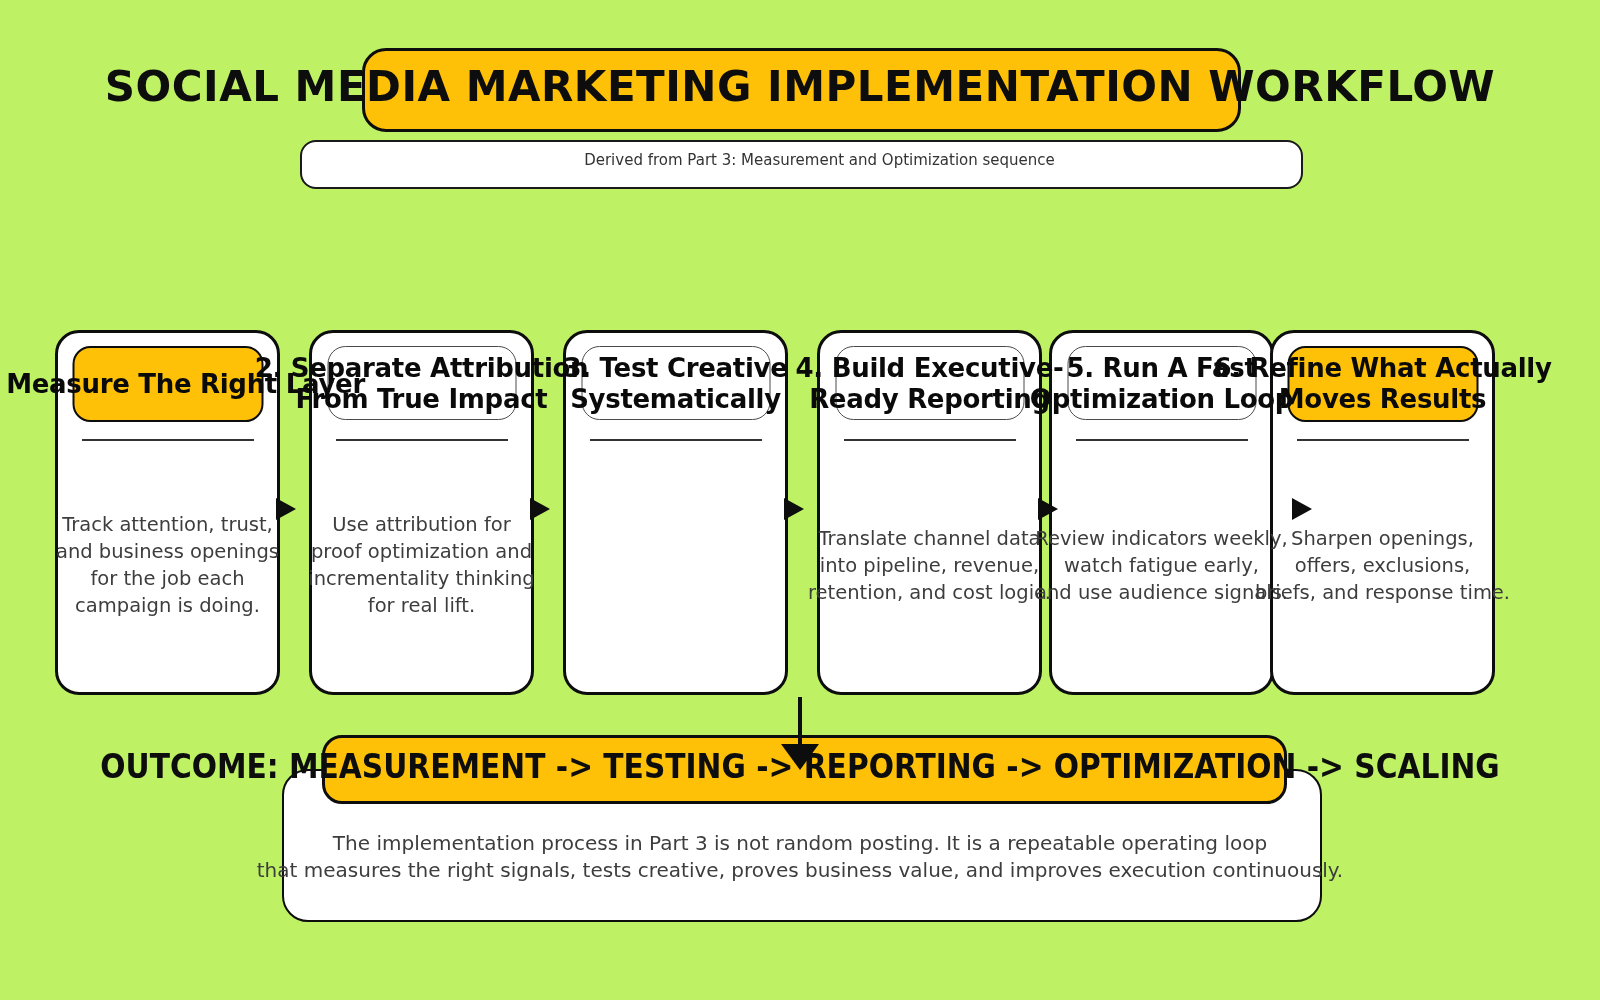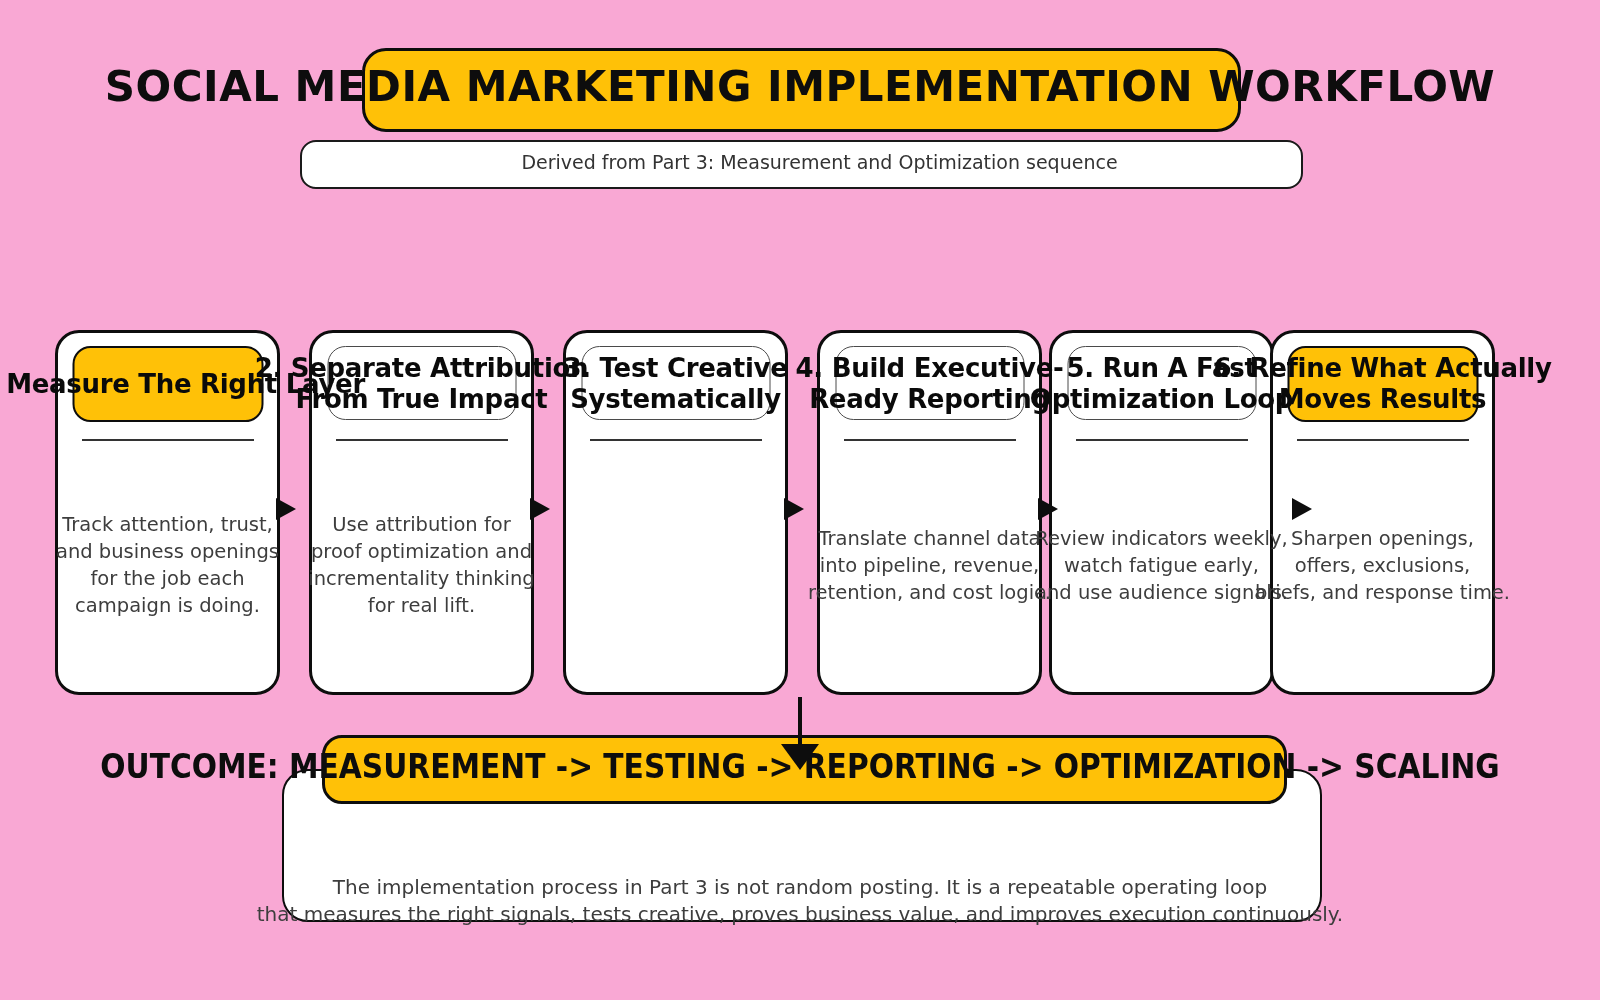--- a/index.html
+++ b/index.html
@@ -1,35 +1,35 @@
 <!DOCTYPE html>
 <html><head>
 <meta charset="utf-8">
 <style>
   html,body{margin:0;padding:0;background:#ffffff;}
   .canvas{
-    position:relative;width:1600px;height:1000px;background:#f9a8d4;
+    position:relative;width:1600px;height:1000px;background:#bef264;
     overflow:hidden;font-family:"DejaVu Sans","Liberation Sans",sans-serif;color:#0d0d0d;
   }
   
   .title-highlight{
     position:absolute;left:362px;top:48px;width:873px;height:78px;
     background:#FFC107;border:3px solid #0d0d0d;border-radius:24px;z-index:1;
   }
   .page-title{
     position:absolute;left:0;right:0;top:64px;text-align:center;
     font-size:42px;font-weight:bold;letter-spacing:.5px;line-height:46px;z-index:2;white-space:pre;
   }
   .subtitle-box{
     position:absolute;left:300px;top:140px;width:999px;height:45px;
     background:#ffffff;border:2px solid #1a1a1a;border-radius:16px;z-index:1;
   }
   .subtitle-text{
     position:absolute;left:0;right:0;top:151px;text-align:center;
-    font-size:19px;color:#333333;z-index:2;padding-left:39px;
+    font-size:15px;color:#333333;z-index:2;padding-left:39px;
   }
   
   .card{
     position:absolute;top:330px;width:219px;height:359px;background:#ffffff;
     border:3px solid #0d0d0d;border-radius:24px;
   }
   .card.c1{left:55px}.card.c2{left:309px}.card.c3{left:563px}
   .card.c4{left:817px}.card.c5{left:1049px}.card.c6{left:1270px}
   .step-title-box{
     position:absolute;left:50%;top:13px;transform:translateX(-50%);
@@ -76,21 +76,21 @@
     position:absolute;left:322px;top:735px;width:959px;height:63px;
     background:#FFC107;border:3px solid #0d0d0d;border-radius:20px;z-index:2;
   }
   .outcome-label{
     position:absolute;left:0;right:0;top:750px;text-align:center;
     font-size:33px;font-weight:bold;line-height:34px;white-space:pre;
     transform:scaleX(.9);transform-origin:50% 50%;z-index:4;
   }
   .outcome-note{
     position:absolute;left:0;right:0;top:830px;text-align:center;white-space:pre-line;
-    font-size:20px;line-height:27px;color:#3d3d3d;z-index:3;margin-top:44px;
+    font-size:20px;line-height:27px;color:#3d3d3d;z-index:3;
   }
 </style>
 </head>
 <body>
 
 <div class="canvas">
 
   <div class="title-highlight"></div>
   <div class="page-title">SOCIAL MEDIA MARKETING IMPLEMENTATION WORKFLOW</div>
   <div class="subtitle-box"></div>

